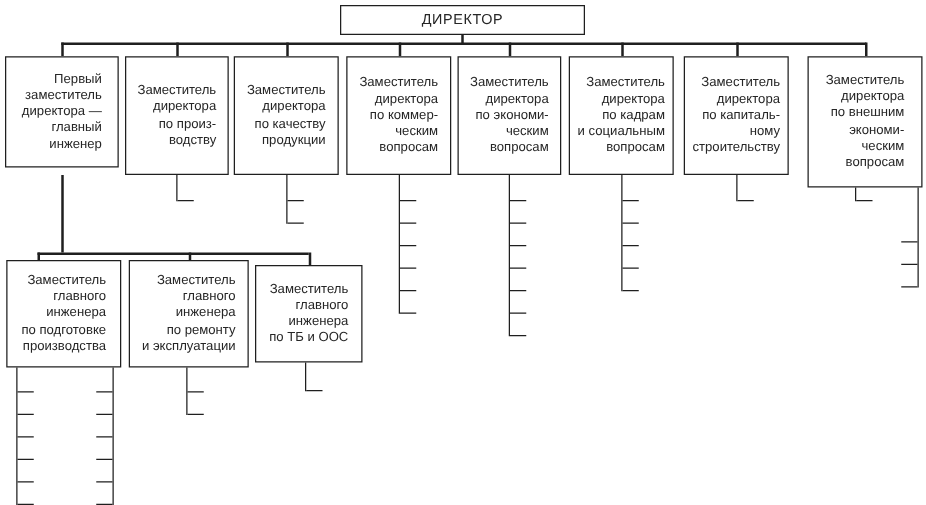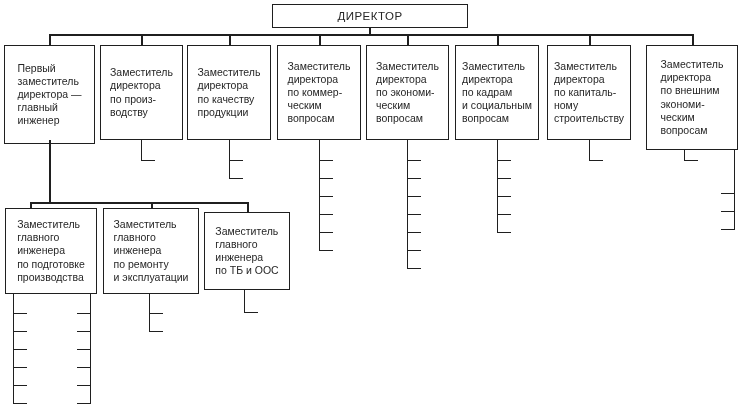--- a/index.html
+++ b/index.html
@@ -5,21 +5,21 @@
   :root{ --line:#1f1f1f; --text:#262626; --bg:#ffffff; }
   html,body{margin:0;padding:0;background:var(--bg);}
   .canvas{
     position:relative;width:741px;height:404px;background:var(--bg);
     font-family:"Liberation Sans", sans-serif;color:var(--text);
     overflow:hidden;
   }
   .box{
     position:absolute;border:1.5px solid var(--line);background:var(--bg);
     display:flex;align-items:center;justify-content:center;
-    text-align:left;white-space:pre-line;
+    text-align:right;white-space:pre-line;
     font-size:10.5px;line-height:1.24;padding:2px;box-sizing:border-box;
   }
   .box.director{font-size:11.5px;letter-spacing:.5px;}
   .hl,.vl{position:absolute;background:var(--line);}
   .hl{height:1.5px;}
   .vl{width:1.5px;}
   .stub{position:absolute;}
   .stub-r{border-left:1.5px solid var(--line);}
   .stub-l{border-right:1.5px solid var(--line);width:13px;}
   .tick{display:block;width:13px;height:17px;border-bottom:1.5px solid var(--line);}
@@ -40,21 +40,21 @@
   <div class="hl" style="left:49px;top:34px;width:644px"></div>
   <div class="vl" style="left:49px;top:34px;height:11px"></div>
   <div class="vl" style="left:141px;top:34px;height:11px"></div>
   <div class="vl" style="left:229px;top:34px;height:11px"></div>
   <div class="vl" style="left:319px;top:34px;height:11px"></div>
   <div class="vl" style="left:407px;top:34px;height:11px"></div>
   <div class="vl" style="left:497px;top:34px;height:11px"></div>
   <div class="vl" style="left:589px;top:34px;height:11px"></div>
   <div class="vl" style="left:692px;top:34px;height:11px"></div>
 
-  <div class="box" style="left:4px;top:45px;width:91px;height:99px">Первый
+  <div class="box" style="left:4px;top:45px;width:91px;height:89px">Первый
 заместитель
 директора —
 главный
 инженер</div>
   <div class="box" style="left:100px;top:45px;width:83px;height:95px">Заместитель
 директора
 по произ-
 водству</div>
   <div class="box" style="left:187px;top:45px;width:84px;height:95px">Заместитель
 директора

